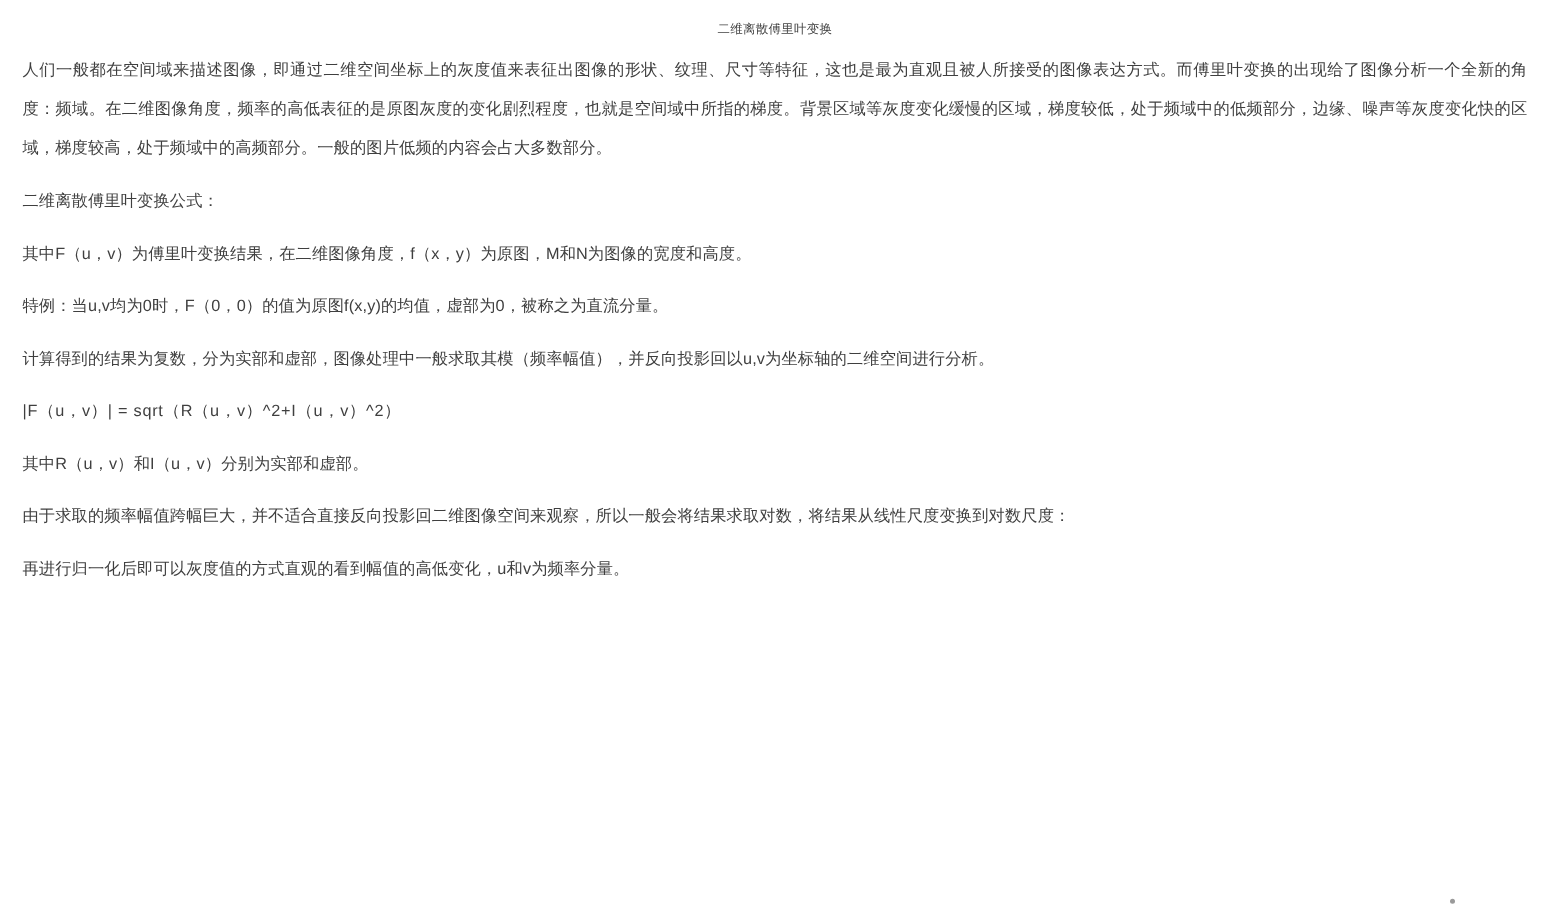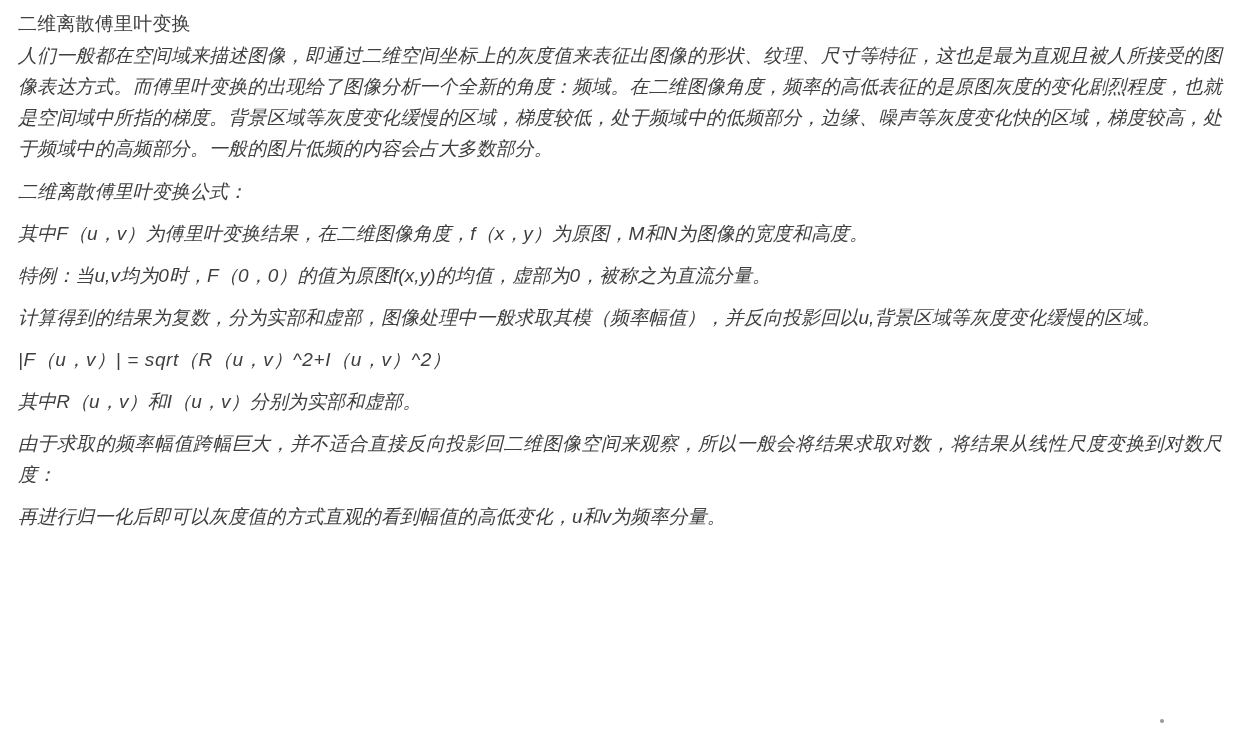--- a/index.html
+++ b/index.html
@@ -16,36 +16,36 @@
     position: relative;
   }
   .page {
     position: relative;
     width: 1242px;
     height: 734px;
     box-sizing: border-box;
     padding: 12px 20px 0 18px;
   }
   .doc-title {
-    font-size: 19px;
+    font-size: 10px;
     line-height: 24px;
     color: #3f3f3f;
     margin: 0 0 4px 0;
     font-weight: normal;
     letter-spacing: 0.2px;
+    text-align: center;
   }
   .para {
-    font-size: 19px;
+    font-size: 13px;
     line-height: 31px;
     color: #3f3f3f;
     margin: 0 0 12px 0;
     text-align: justify;
     text-justify: inter-ideograph;
     letter-spacing: 0.1px;
-    font-style: italic;
   }
   .para.tight {
     margin-bottom: 11px;
   }
   .para.formula {
     letter-spacing: 0.6px;
   }
   .scroll-dot {
     position: absolute;
     right: 78px;
@@ -72,21 +72,21 @@
   <h1 class="doc-title">二维离散傅里叶变换</h1>
 
   <p class="para">人们一般都在空间域来描述图像，即通过二维空间坐标上的灰度值来表征出图像的形状、纹理、尺寸等特征，这也是最为直观且被人所接受的图像表达方式。而傅里叶变换的出现给了图像分析一个全新的角度：频域。在二维图像角度，频率的高低表征的是原图灰度的变化剧烈程度，也就是空间域中所指的梯度。背景区域等灰度变化缓慢的区域，梯度较低，处于频域中的低频部分，边缘、噪声等灰度变化快的区域，梯度较高，处于频域中的高频部分。一般的图片低频的内容会占大多数部分。</p>
 
   <p class="para tight">二维离散傅里叶变换公式：</p>
 
   <p class="para tight">其中F（u，v）为傅里叶变换结果，在二维图像角度，f（x，y）为原图，M和N为图像的宽度和高度。</p>
 
   <p class="para tight">特例：当u,v均为0时，F（0，0）的值为原图f(x,y)的均值，虚部为0，被称之为直流分量。</p>
 
-  <p class="para tight">计算得到的结果为复数，分为实部和虚部，图像处理中一般求取其模（频率幅值），并反向投影回以u,背景区域等灰度变化缓慢的区域。</p>
+  <p class="para tight">计算得到的结果为复数，分为实部和虚部，图像处理中一般求取其模（频率幅值），并反向投影回以u,v为坐标轴的二维空间进行分析。</p>
 
   <p class="para tight formula">|F（u，v）| = sqrt（R（u，v）^2+I（u，v）^2）</p>
 
   <p class="para tight">其中R（u，v）和I（u，v）分别为实部和虚部。</p>
 
   <p class="para tight">由于求取的频率幅值跨幅巨大，并不适合直接反向投影回二维图像空间来观察，所以一般会将结果求取对数，将结果从线性尺度变换到对数尺度：</p>
 
 
   <p class="para tight">再进行归一化后即可以灰度值的方式直观的看到幅值的高低变化，u和v为频率分量。</p>
 

